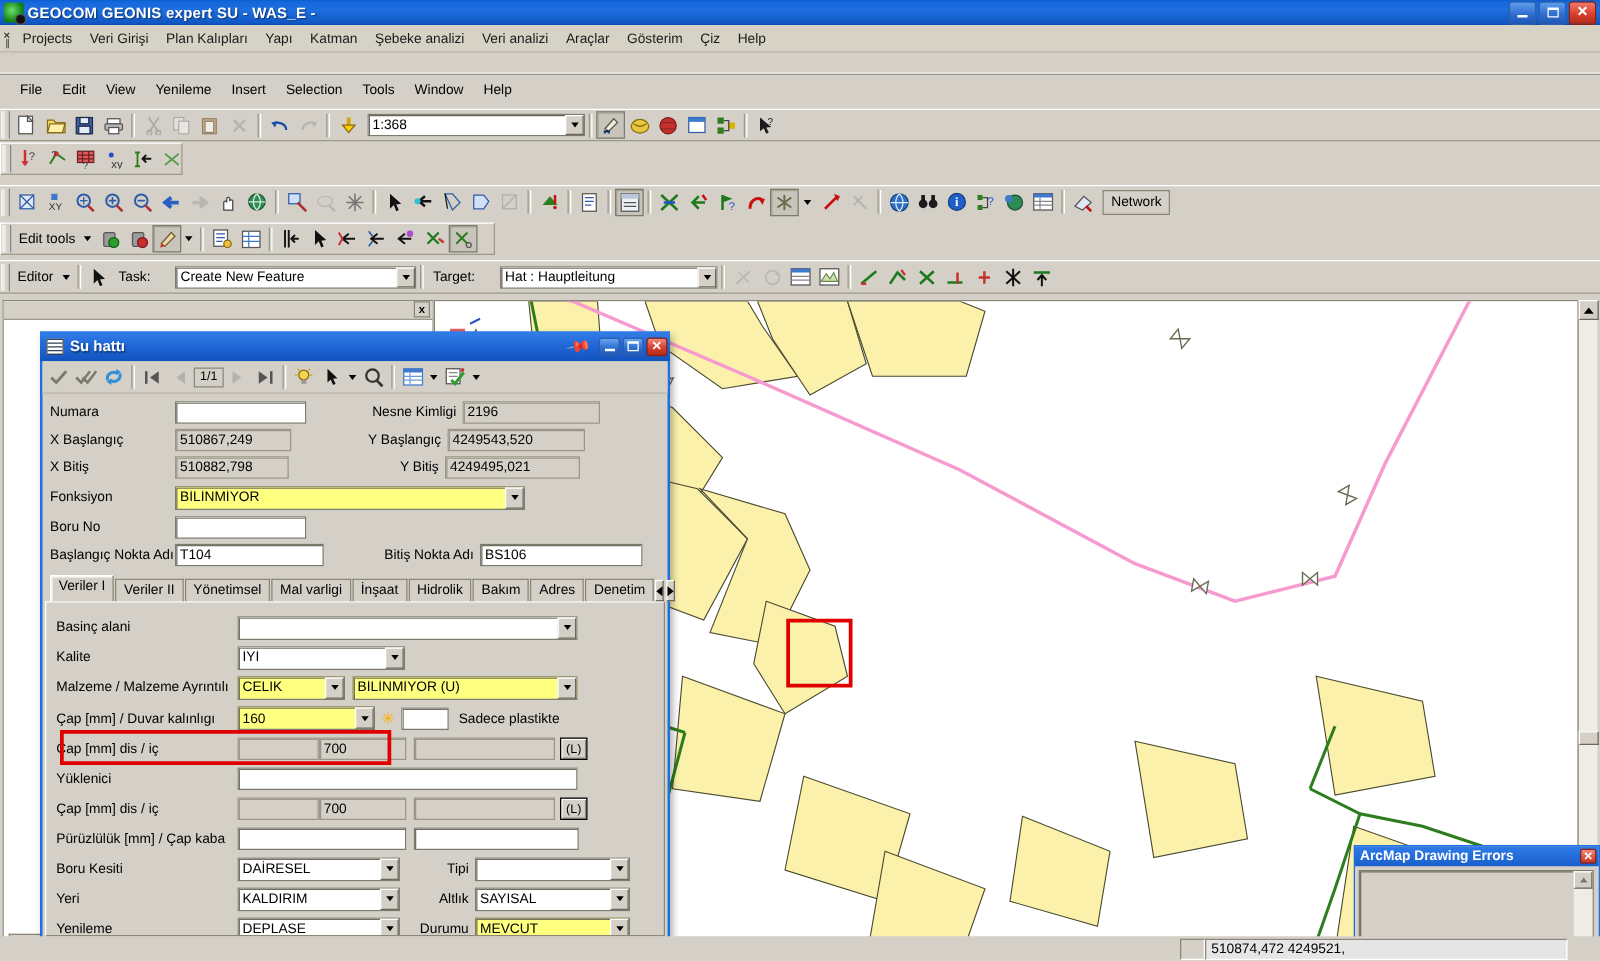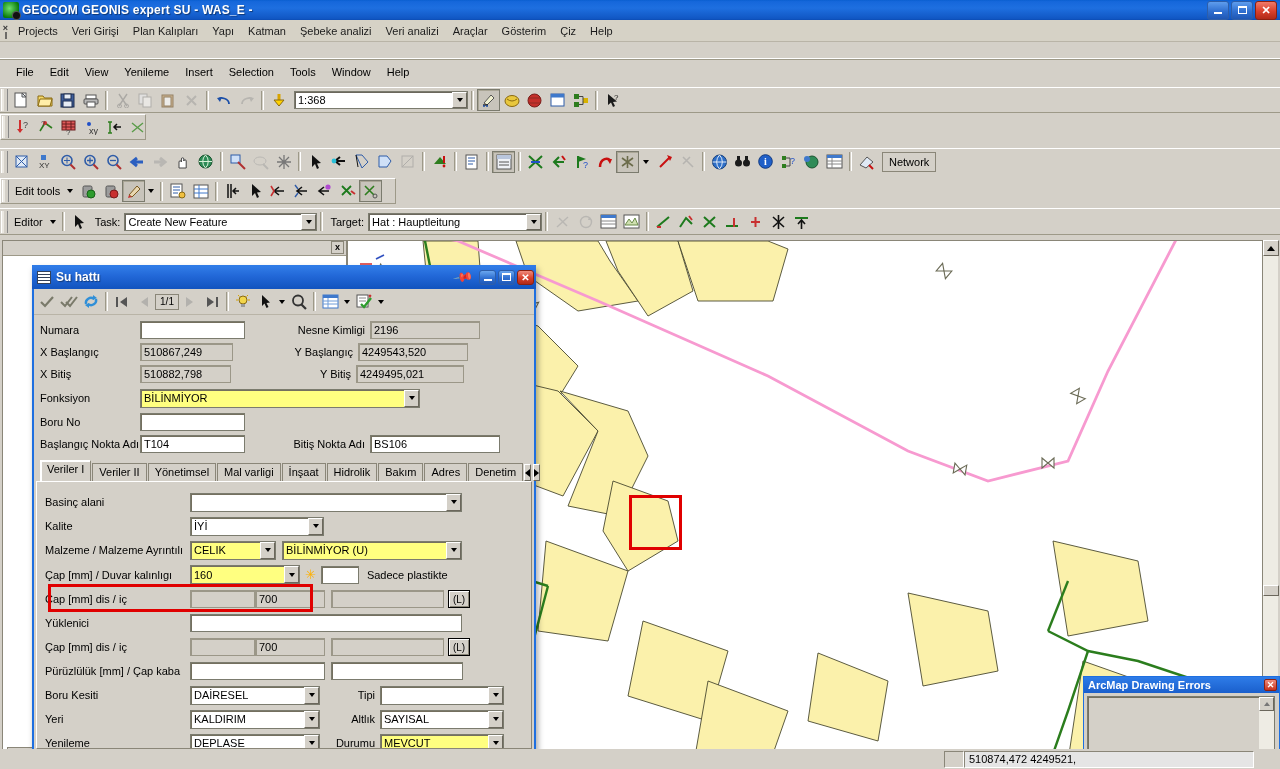--- a/index.html
+++ b/index.html
@@ -68,21 +68,21 @@
     box-shadow:inset 2px 0 0 #ebe8e1;
   }
   .tbtn{
     width:23px;height:22px;display:flex;align-items:center;justify-content:center;
     flex:0 0 auto;position:relative;font-size:13px;line-height:1;
   }
   .tbtn.pressed{border:1px solid #7b7b6e;background:#c8c4bb;box-sizing:border-box;box-shadow:inset 1px 1px 0 #a9a595;}
   .vsep{width:1px;height:19px;margin:0 3px;border-left:1px solid #9d9988;border-right:1px solid #fff;flex:0 0 auto;}
   .combo{
     height:18px;border:1px solid #7b7b6e;background:#fff;display:flex;align-items:center;
-    box-sizing:border-box;box-shadow:inset 1px 1px 0 #6b675c;
+    box-sizing:border-box;box-shadow:inset 1px 1px 0 #6b675c;margin-left:16px;
   }
   .combo input,.combo .cval{
     border:0;outline:0;font-family:"Liberation Sans",sans-serif;font-size:11px;
     padding-left:3px;flex:1 1 auto;background:transparent;min-width:0;
     white-space:nowrap;overflow:hidden;
   }
   .combo .arrow{
     width:15px;height:16px;flex:0 0 auto;background:#d4d0c8;
     border:1px solid #fff;border-right-color:#6b675c;border-bottom-color:#6b675c;
     box-sizing:border-box;display:flex;align-items:center;justify-content:center;
@@ -1129,21 +1129,21 @@
             <i class="caret"></i>
           </div>
       </div>
     </div>
     <div class="frow">
       <div class="flabel" style="width:100px">Boru No</div>
       <div class="fin" style="width:105px"></div>
     </div>
     <div class="frow">
       <div class="flabel" style="width:100px">Başlangıç Nokta Adı</div>
-      <div class="fin" style="width:105px">T104</div>
+      <div class="fin" style="width:119px">T104</div>
       <div class="flabel" style="width:125px;text-align:right;padding-right:5px;box-sizing:border-box;">Bitiş Nokta Adı</div>
       <div class="fin" style="width:130px">BS106</div>
     </div>
   </div>
 
   <div class="tabstrip">
     <div class="ftab active">Veriler I</div>
     <div class="ftab">Veriler II</div>
     <div class="ftab">Yönetimsel</div>
     <div class="ftab">Mal varligi</div>

